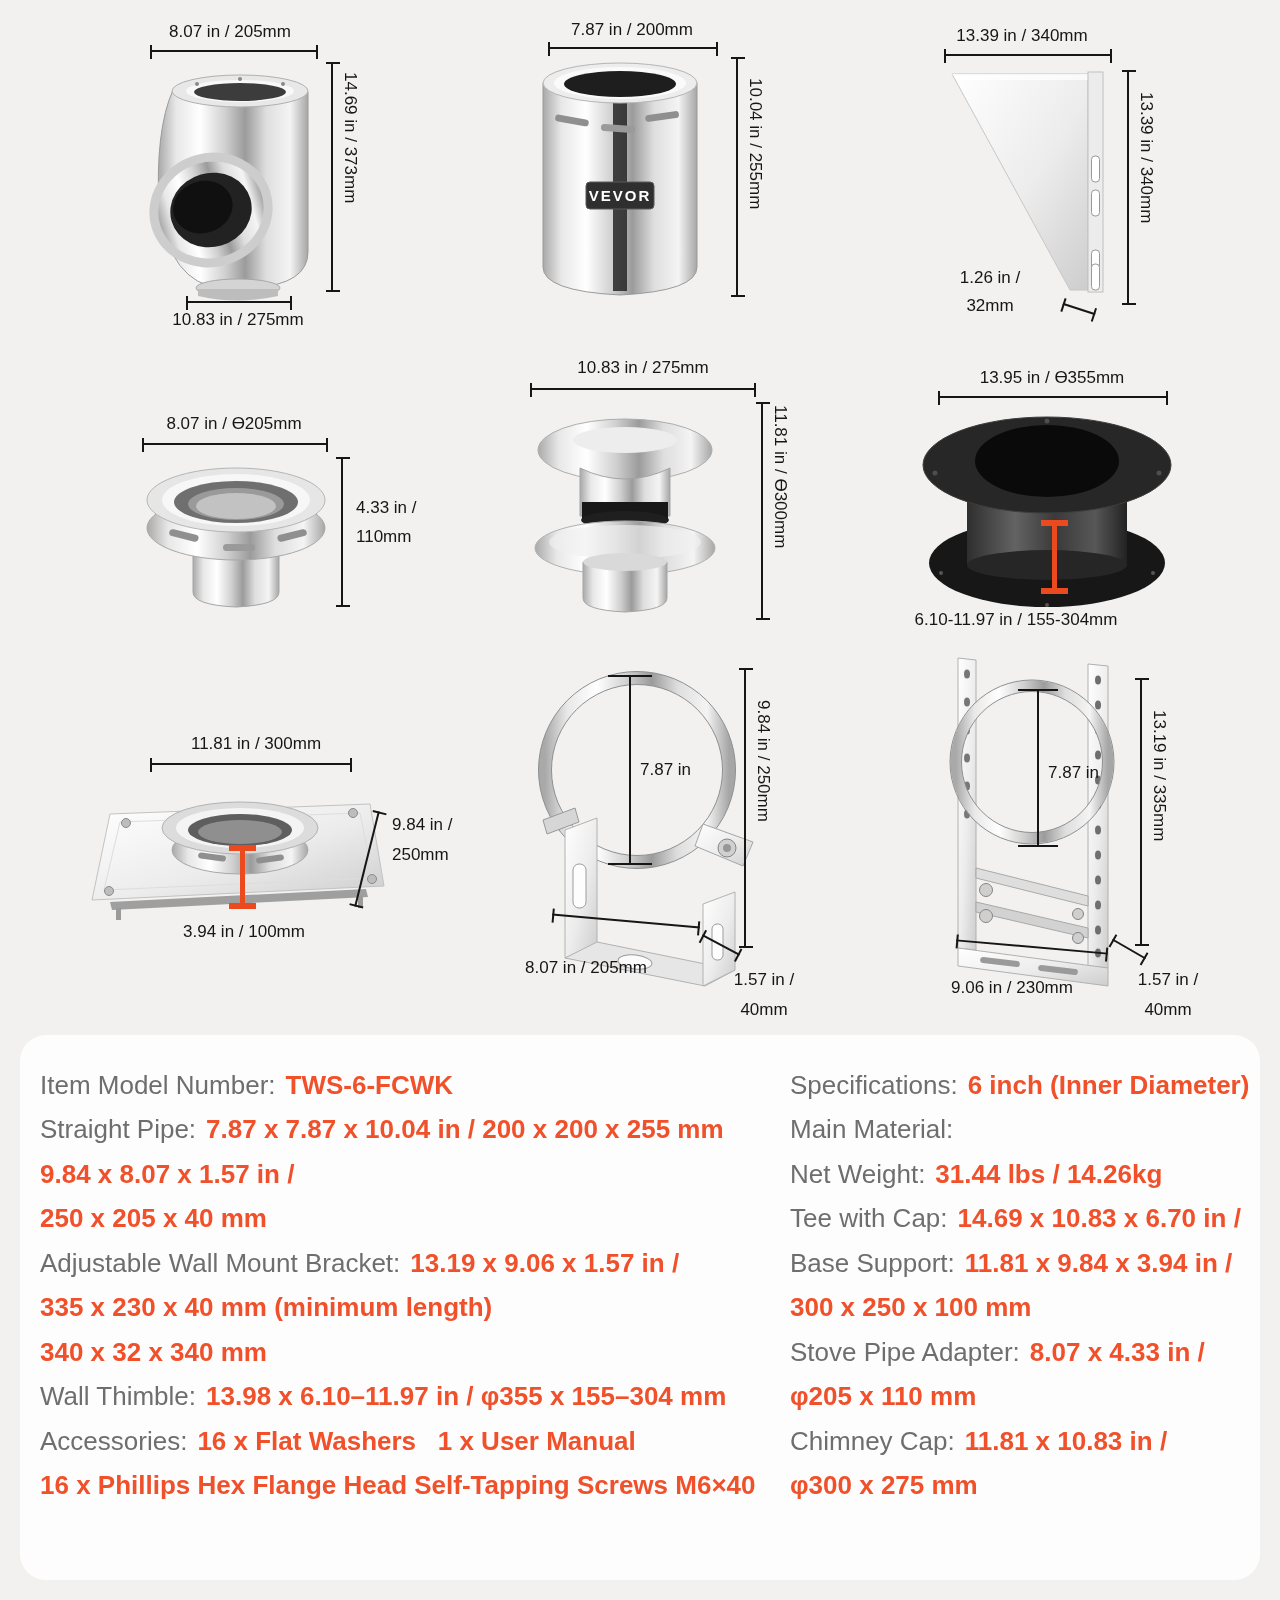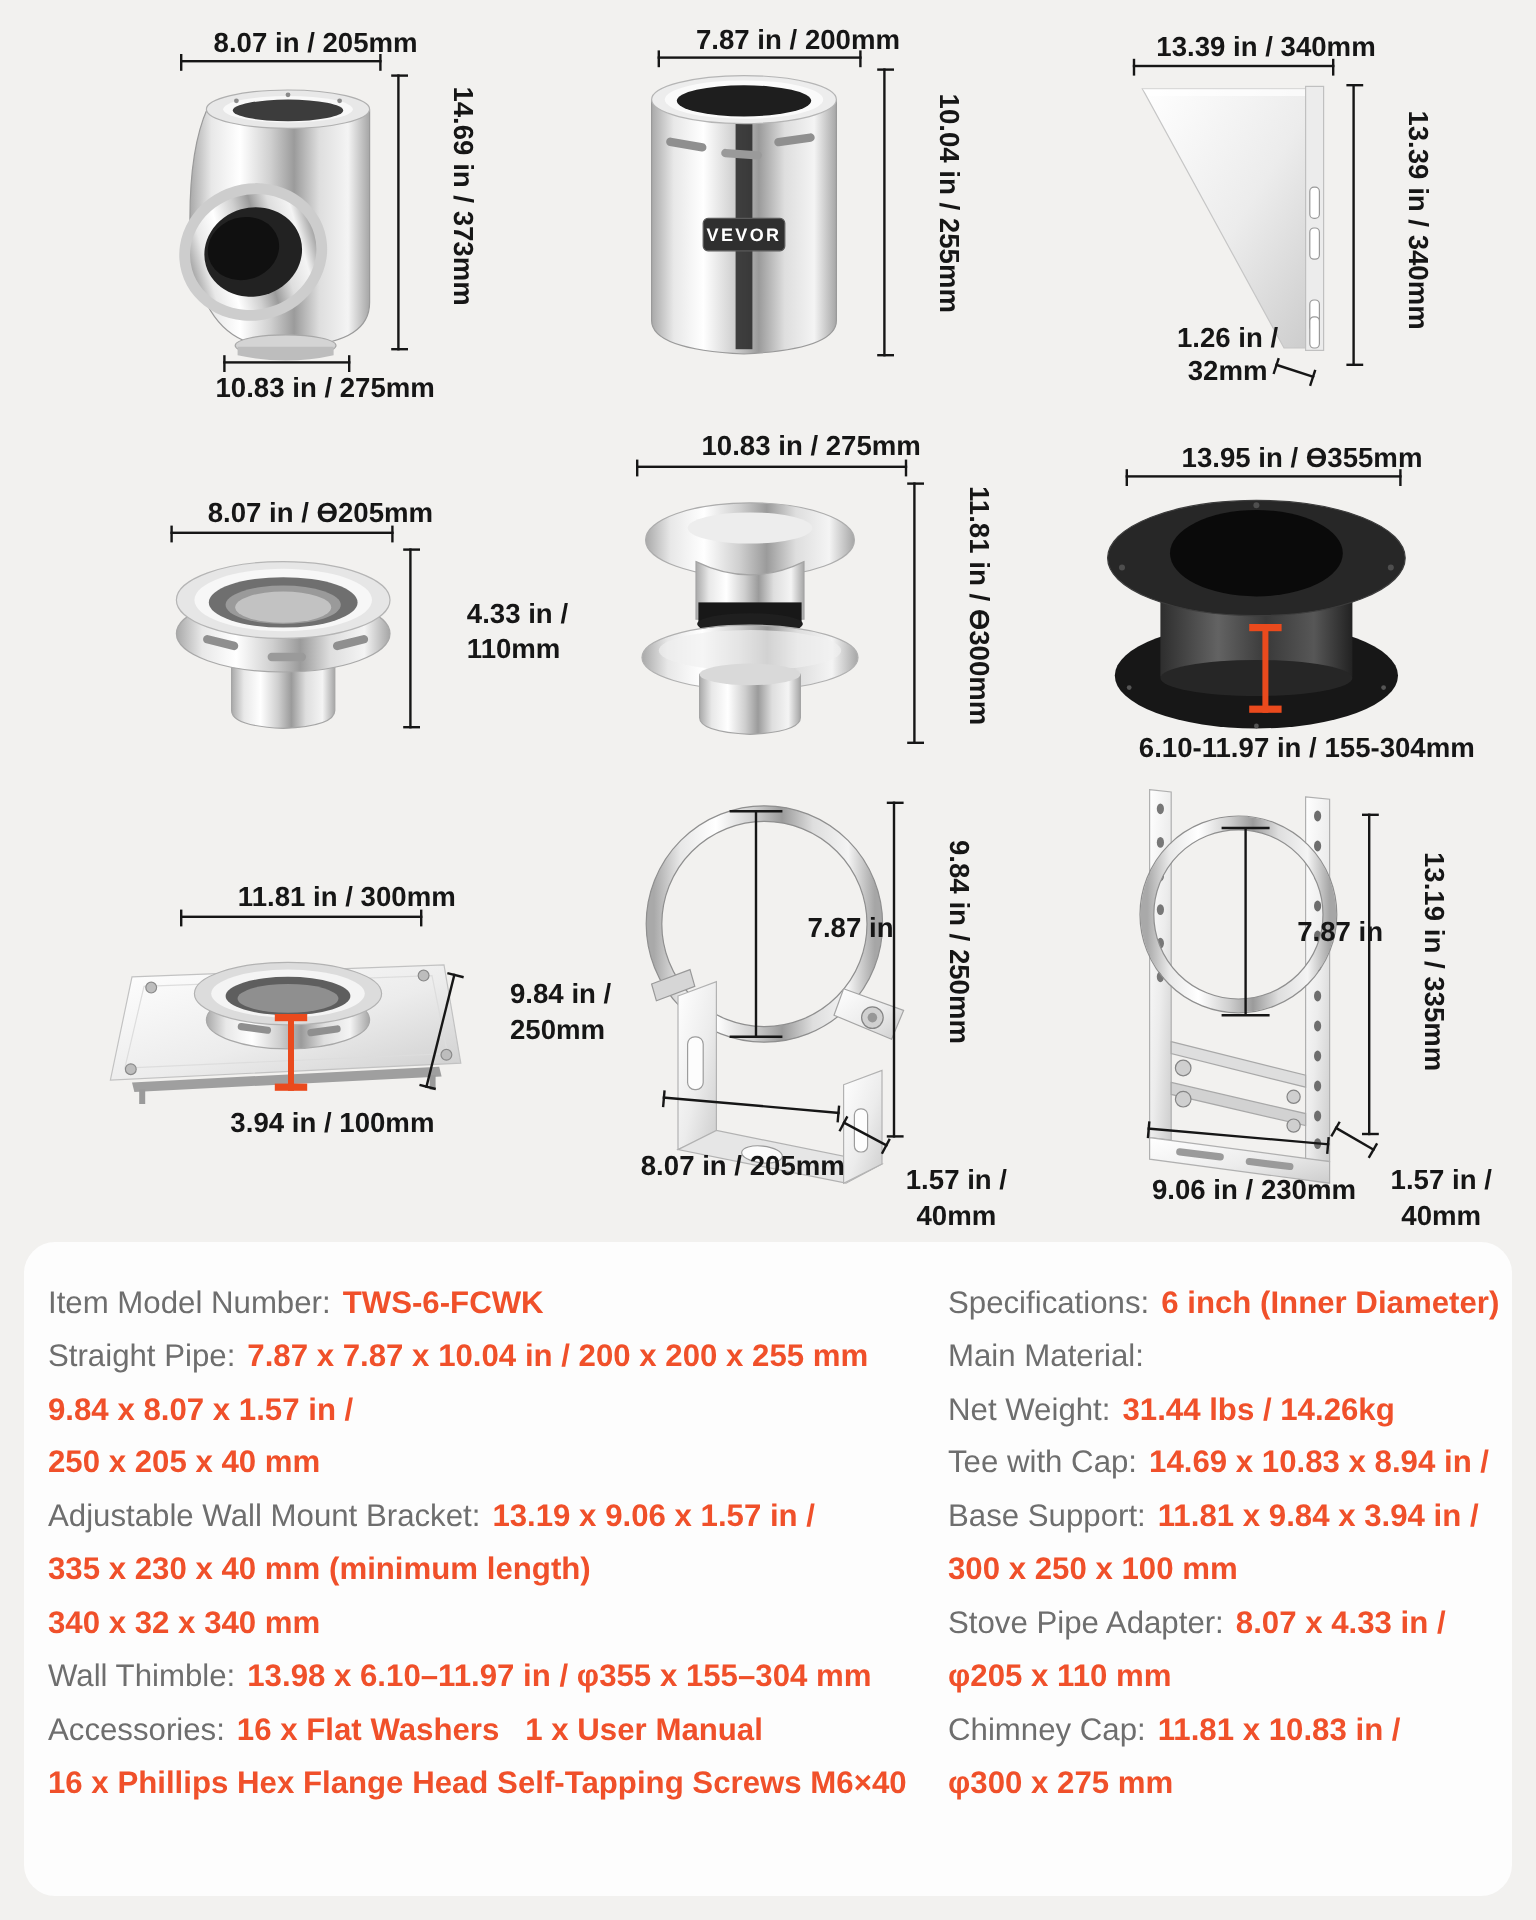--- a/index.html
+++ b/index.html
@@ -20,21 +20,21 @@
   .dimv{position:absolute;width:0;border-left:2px solid var(--ink);}
   .dimv::before,.dimv::after{content:"";position:absolute;left:-7px;width:14px;height:2px;background:var(--ink);}
   .dimv::before{top:0}.dimv::after{bottom:0}
 
   
   .redbar{position:absolute;width:5px;background:#ea4a1d;}
   .redbar::before,.redbar::after{content:"";position:absolute;left:-11px;width:27px;height:6px;background:#ea4a1d;}
   .redbar::before{top:0}.redbar::after{bottom:0}
 
   
-  .dlab{position:absolute;font-size:23px;font-weight:700;color:var(--ink);white-space:nowrap;line-height:1.15;margin-left:33px;}
+  .dlab{position:absolute;font-size:17px;font-weight:400;color:var(--ink);white-space:nowrap;line-height:1.15;}
   .dlab.cx{transform:translateX(-50%);}
   .dlab.v{writing-mode:vertical-rl;}
 
   .prod{position:absolute;}
 
   
   .panel{position:absolute;left:20px;top:1035px;width:1240px;height:545px;background:var(--panel);border-radius:26px;}
   .speccol{position:absolute;top:21px;}
   .speccol.left{left:20px;width:720px;}
   .speccol.right{left:770px;width:460px;}
@@ -177,21 +177,21 @@
     <ellipse cx="132" cy="160" rx="80" ry="15" fill="#262626"></ellipse>
     <ellipse cx="132" cy="60" rx="124" ry="48" fill="#272727" stroke="#3d3d3d"></ellipse>
     <ellipse cx="132" cy="56" rx="72" ry="36" fill="#0a0a0a"></ellipse>
     <circle cx="20" cy="68" r="2.5" fill="#4e4e4e"></circle>
       <circle cx="244" cy="68" r="2.5" fill="#4e4e4e"></circle>
       <circle cx="132" cy="16" r="2.5" fill="#4e4e4e"></circle>
   </svg>
   <div class="dlab cx" style="left:1052px;top:368px">13.95 in /  ϴ355mm</div>
   <div class="dimh" style="left:938px;top:396px;width:230px"></div>
   <div class="redbar" style="left:1052px;top:520px;height:74px"></div>
-  <div class="dlab cx" style="left:1056px;top:610px">6.10-11.97 in / 155-304mm</div>
+  <div class="dlab cx" style="left:1016px;top:610px">6.10-11.97 in / 155-304mm</div>
 
   <svg class="prod" style="left:80px;top:778px" width="315" height="155" viewBox="0 0 315 155">
     <path d="M30,36 L290,26 L304,108 L12,122 Z" fill="url(#gPlate)" stroke="#c2c2c2"></path>
     <path d="M40,44 L280,35 L293,100 L24,112 Z" fill="none" stroke="#dddddd"></path>
     <circle cx="46" cy="45" r="4.5" fill="#bdbdbd" stroke="#8a8a8a"></circle>
     <circle cx="273" cy="35" r="4.5" fill="#bdbdbd" stroke="#8a8a8a"></circle>
     <circle cx="292" cy="101" r="4.5" fill="#bdbdbd" stroke="#8a8a8a"></circle>
     <circle cx="29" cy="113" r="4.5" fill="#bdbdbd" stroke="#8a8a8a"></circle>
     <ellipse cx="160" cy="72" rx="68" ry="24" fill="url(#gMetalH)" stroke="#a8a8a8"></ellipse>
     <rect x="118" y="76" width="28" height="6" rx="3" transform="rotate(8 132 79)" fill="#8f8f8f"></rect>
@@ -295,21 +295,21 @@
       <div class="srow"><span class="slabel"></span><span class="svalue">335 x 230 x 40 mm (minimum length)</span></div>
       <div class="srow"><span class="slabel"></span><span class="svalue">340 x 32 x 340 mm</span></div>
       <div class="srow"><span class="slabel">Wall Thimble:</span><span class="svalue">13.98 x 6.10–11.97 in / φ355 x 155–304 mm</span></div>
       <div class="srow"><span class="slabel">Accessories:</span><span class="svalue">16 x Flat Washers   1 x User Manual</span></div>
       <div class="srow"><span class="slabel"></span><span class="svalue">16 x Phillips Hex Flange Head Self-Tapping Screws M6×40</span></div>
     </div>
     <div class="speccol right">
       <div class="srow"><span class="slabel">Specifications:</span><span class="svalue">6 inch (Inner Diameter)</span></div>
       <div class="srow"><span class="slabel">Main Material:</span></div>
       <div class="srow"><span class="slabel">Net Weight:</span><span class="svalue">31.44 lbs / 14.26kg</span></div>
-      <div class="srow"><span class="slabel">Tee with Cap:</span><span class="svalue">14.69 x 10.83 x 8.94 in /</span></div>
+      <div class="srow"><span class="slabel">Tee with Cap:</span><span class="svalue">14.69 x 10.83 x 6.70 in /</span></div>
       <div class="srow"><span class="slabel">Base Support:</span><span class="svalue">11.81 x 9.84 x 3.94 in /</span></div>
       <div class="srow"><span class="slabel"></span><span class="svalue">300 x 250 x 100 mm</span></div>
       <div class="srow"><span class="slabel">Stove Pipe Adapter:</span><span class="svalue">8.07 x 4.33 in /</span></div>
       <div class="srow"><span class="slabel"></span><span class="svalue">φ205 x 110 mm</span></div>
       <div class="srow"><span class="slabel">Chimney Cap:</span><span class="svalue">11.81 x 10.83 in /</span></div>
       <div class="srow"><span class="slabel"></span><span class="svalue">φ300 x 275 mm</span></div>
     </div>
   </div>
 
 </div>

